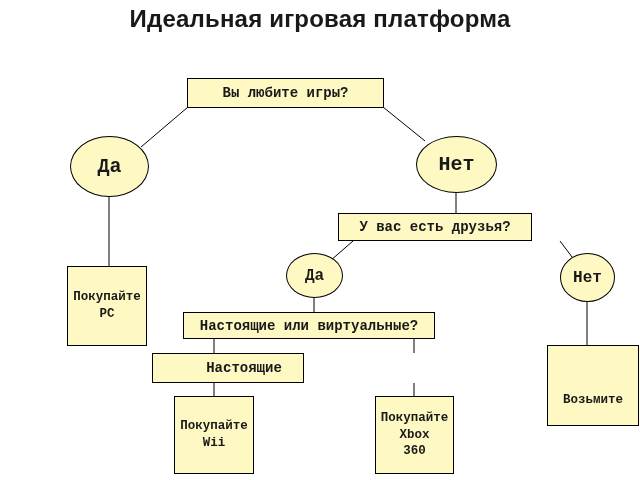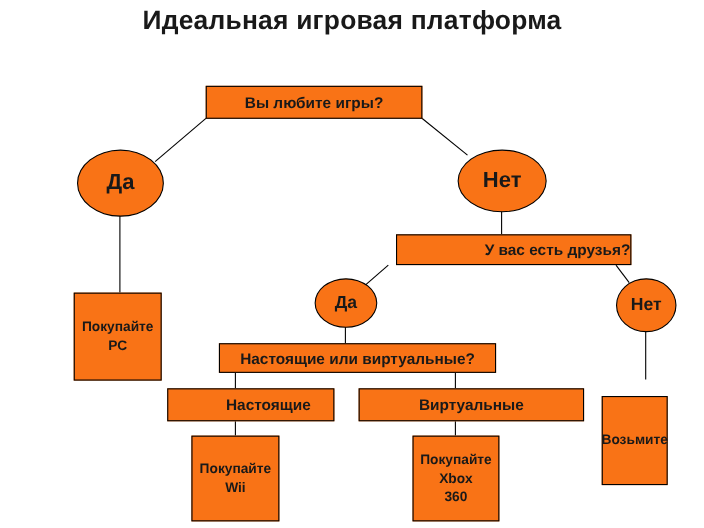--- a/index.html
+++ b/index.html
@@ -38,48 +38,49 @@
   .edges {
     position: absolute;
     left: 0;
     top: 0;
     width: 640px;
     height: 480px;
   }
   .node {
     position: absolute;
     box-sizing: border-box;
-    background: #f97316;
+    background: #fef9c3;
     border: 1px solid #000000;
     display: flex;
     align-items: center;
     justify-content: center;
     text-align: center;
     font-weight: bold;
+    font-family: Liberation Mono, monospace;
   }
   .qbox  { font-size: 14px; }
   .leaf  { font-size: 12.5px; flex-direction: column; line-height: 1.35; padding: 16px; }
   .oval  { border-radius: 50%; }
   .oval-lg { font-size: 20px; }
   .oval-sm { font-size: 16px; }
 
   
   .q1      { left: 187px; top: 78px;  width: 197px; height: 30px; }
   .yes1    { left: 70px;  top: 136px; width: 79px;  height: 61px; }
   .no1     { left: 416px; top: 136px; width: 81px;  height: 57px; }
   .pc      { left: 67px;  top: 266px; width: 80px;  height: 80px; }
-  .q2      { left: 360px; top: 213px; width: 214px; height: 28px; justify-content: flex-end; }
+  .q2      { left: 338px; top: 213px; width: 194px; height: 28px; }
   .yes2    { left: 286px; top: 253px; width: 57px;  height: 45px; }
   .no2     { left: 560px; top: 253px; width: 55px;  height: 49px; }
-  .q3      { left: 199px; top: 312px; width: 252px; height: 27px; }
+  .q3      { left: 183px; top: 312px; width: 252px; height: 27px; }
   .real    { left: 152px; top: 353px; width: 152px; height: 30px; padding-left: 32px; }
   .virtual { left: 326px; top: 353px; width: 205px; height: 30px; }
   .wii     { left: 174px; top: 396px; width: 80px;  height: 78px; }
   .xbox    { left: 375px; top: 396px; width: 79px;  height: 78px; }
-  .ps3     { left: 547px; top: 360px; width: 60px;  height: 81px; }
+  .ps3     { left: 547px; top: 345px; width: 92px;  height: 81px; justify-content: flex-end; }
 </style>
 </head>
 <body>
 
 <div class="stage">
 
   <div class="title">Идеальная игровая платформа</div>
 
   <svg class="edges" viewBox="0 0 640 480" xmlns="http://www.w3.org/2000/svg">
     <g stroke="#000000" stroke-width="1" fill="none">
@@ -128,23 +129,20 @@
   </div>
 
   <div class="node qbox q3">
     <span>Настоящие или виртуальные?</span>
   </div>
 
   <div class="node qbox real">
     <span>Настоящие</span>
   </div>
 
-  <div class="node qbox virtual">
-    <span>Виртуальные</span>
-  </div>
 
   <div class="node leaf wii">
     <span>Покупайте</span>
     <span>Wii</span>
   </div>
 
   <div class="node leaf xbox">
     <span>Покупайте</span>
     <span>Xbox 360</span>
   </div>

